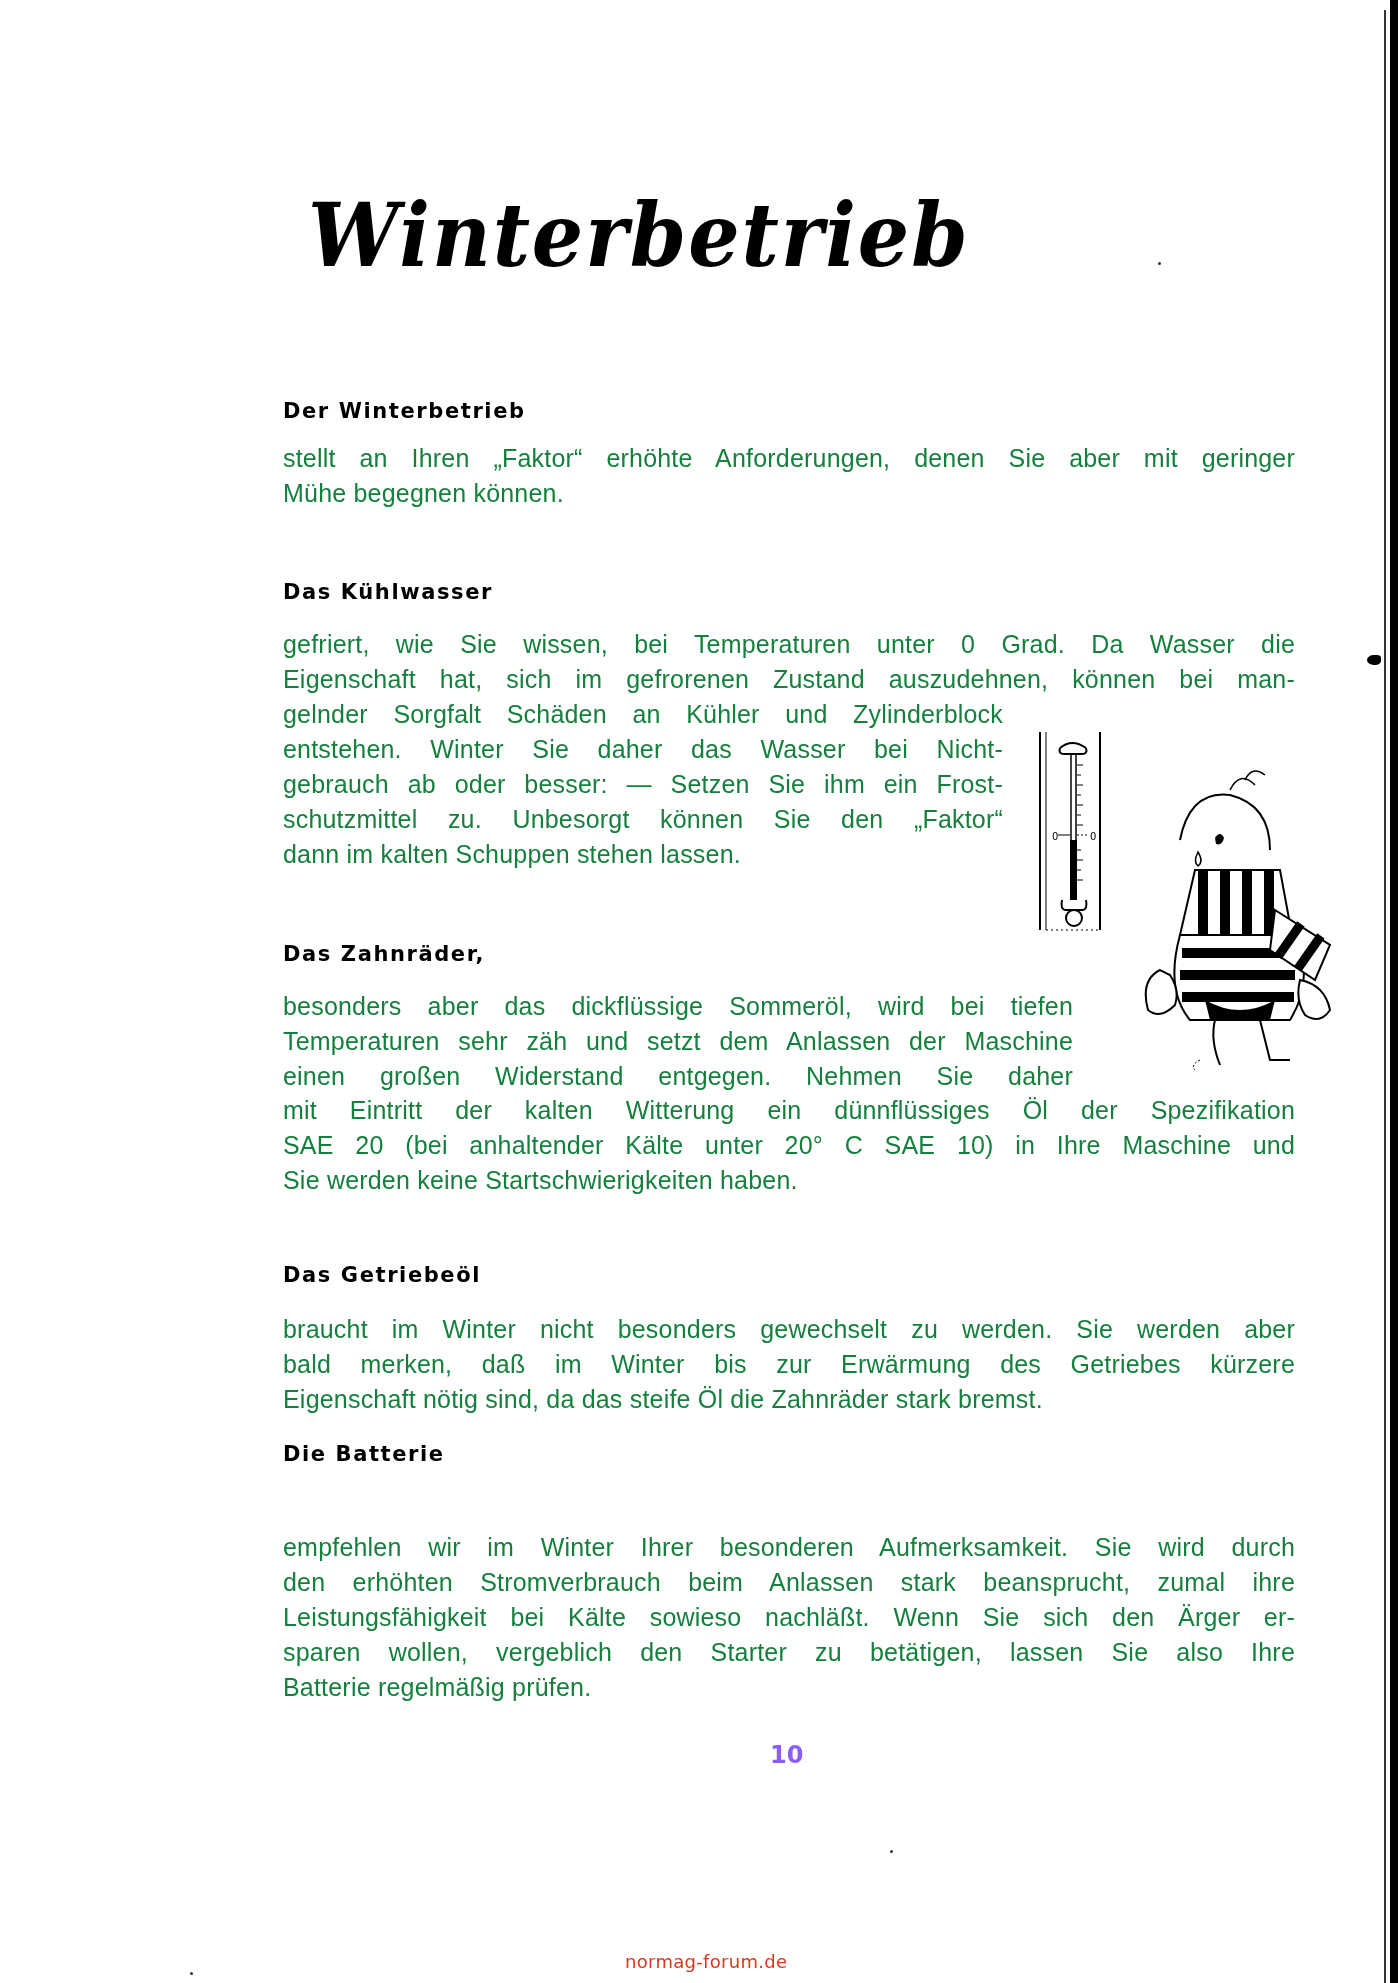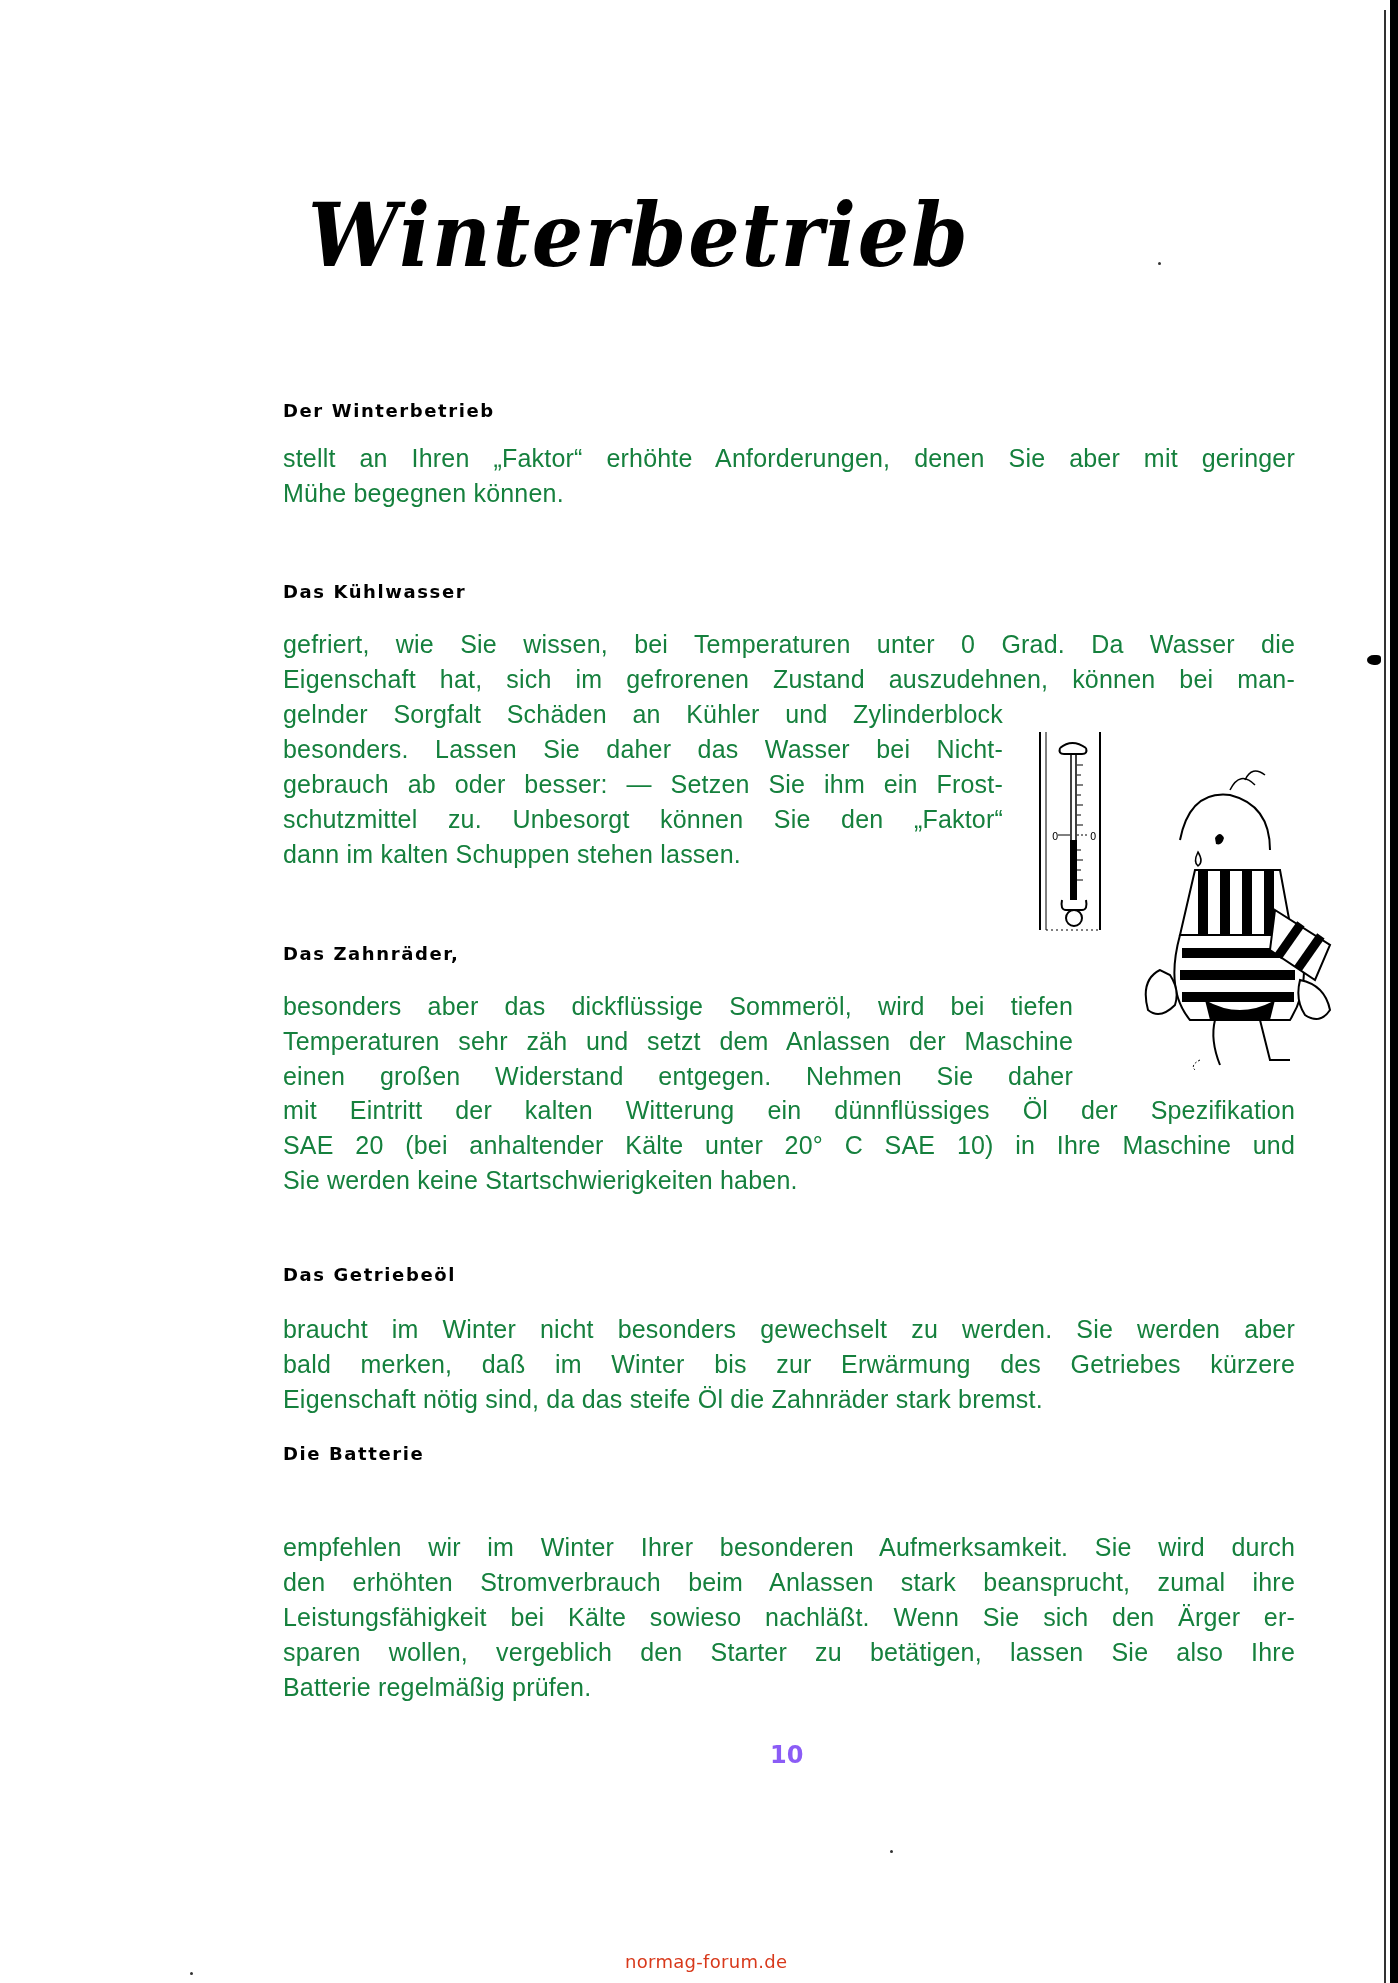--- a/index.html
+++ b/index.html
@@ -10,21 +10,21 @@
       position: absolute; left: 308px; top: 180px;
       font-family: "DejaVu Serif", serif; font-style: italic; font-weight: bold;
       font-size: 88px; line-height: 110px; color: #000;
       letter-spacing: 2px;
       transform: scaleX(0.92); transform-origin: left top;
     }
 
     .heading {
       position: absolute; left: 283px;
       font-family: "DejaVu Sans", sans-serif; font-weight: bold;
-      font-size: 18px; line-height: 26px; color: #000;
+      font-size: 21px; line-height: 26px; color: #000;
       letter-spacing: 1.6px;
       white-space: nowrap;
     }
 
     .line {
       position: absolute; left: 283px;
       font-family: "Liberation Sans", sans-serif;
       font-size: 25px; line-height: 32px; color: #15803d;
       white-space: nowrap;
       text-align: justify; text-align-last: justify;
@@ -79,21 +79,21 @@
   <div class="title">Winterbetrieb</div>
 
   <div class="heading" style="top:398px;">Der Winterbetrieb</div>
   <div class="line full" style="top:442px;">stellt an Ihren „Faktor“ erhöhte Anforderungen, denen Sie aber mit geringer</div>
   <div class="line full last" style="top:477px;">Mühe begegnen können.</div>
 
   <div class="heading" style="top:579px;">Das Kühlwasser</div>
   <div class="line full" style="top:628px;">gefriert, wie Sie wissen, bei Temperaturen unter 0 Grad. Da Wasser die</div>
   <div class="line full" style="top:663px;">Eigenschaft hat, sich im gefrorenen Zustand auszudehnen, können bei man-</div>
   <div class="line short" style="top:698px;">gelnder Sorgfalt Schäden an Kühler und Zylinderblock</div>
-  <div class="line short" style="top:733px;">besonders. Lassen Sie daher das Wasser bei Nicht-</div>
+  <div class="line short" style="top:733px;">entstehen. Winter Sie daher das Wasser bei Nicht-</div>
   <div class="line short" style="top:768px;">gebrauch ab oder besser: — Setzen Sie ihm ein Frost-</div>
   <div class="line short" style="top:803px;">schutzmittel zu. Unbesorgt können Sie den „Faktor“</div>
   <div class="line short last" style="top:838px;">dann im kalten Schuppen stehen lassen.</div>
 
   <div class="heading" style="top:941px;">Das Zahnräder,</div>
   <div class="line short" style="top:990px; width:790px;">besonders aber das dickflüssige Sommeröl, wird bei tiefen</div>
   <div class="line short" style="top:1025px; width:790px;">Temperaturen sehr zäh und setzt dem Anlassen der Maschine</div>
   <div class="line short" style="top:1060px; width:790px;">einen großen Widerstand entgegen. Nehmen Sie daher</div>
   <div class="line full" style="top:1094px;">mit Eintritt der kalten Witterung ein dünnflüssiges Öl der Spezifikation</div>
   <div class="line full" style="top:1129px;">SAE 20 (bei anhaltender Kälte unter 20° C SAE 10) in Ihre Maschine und</div>

